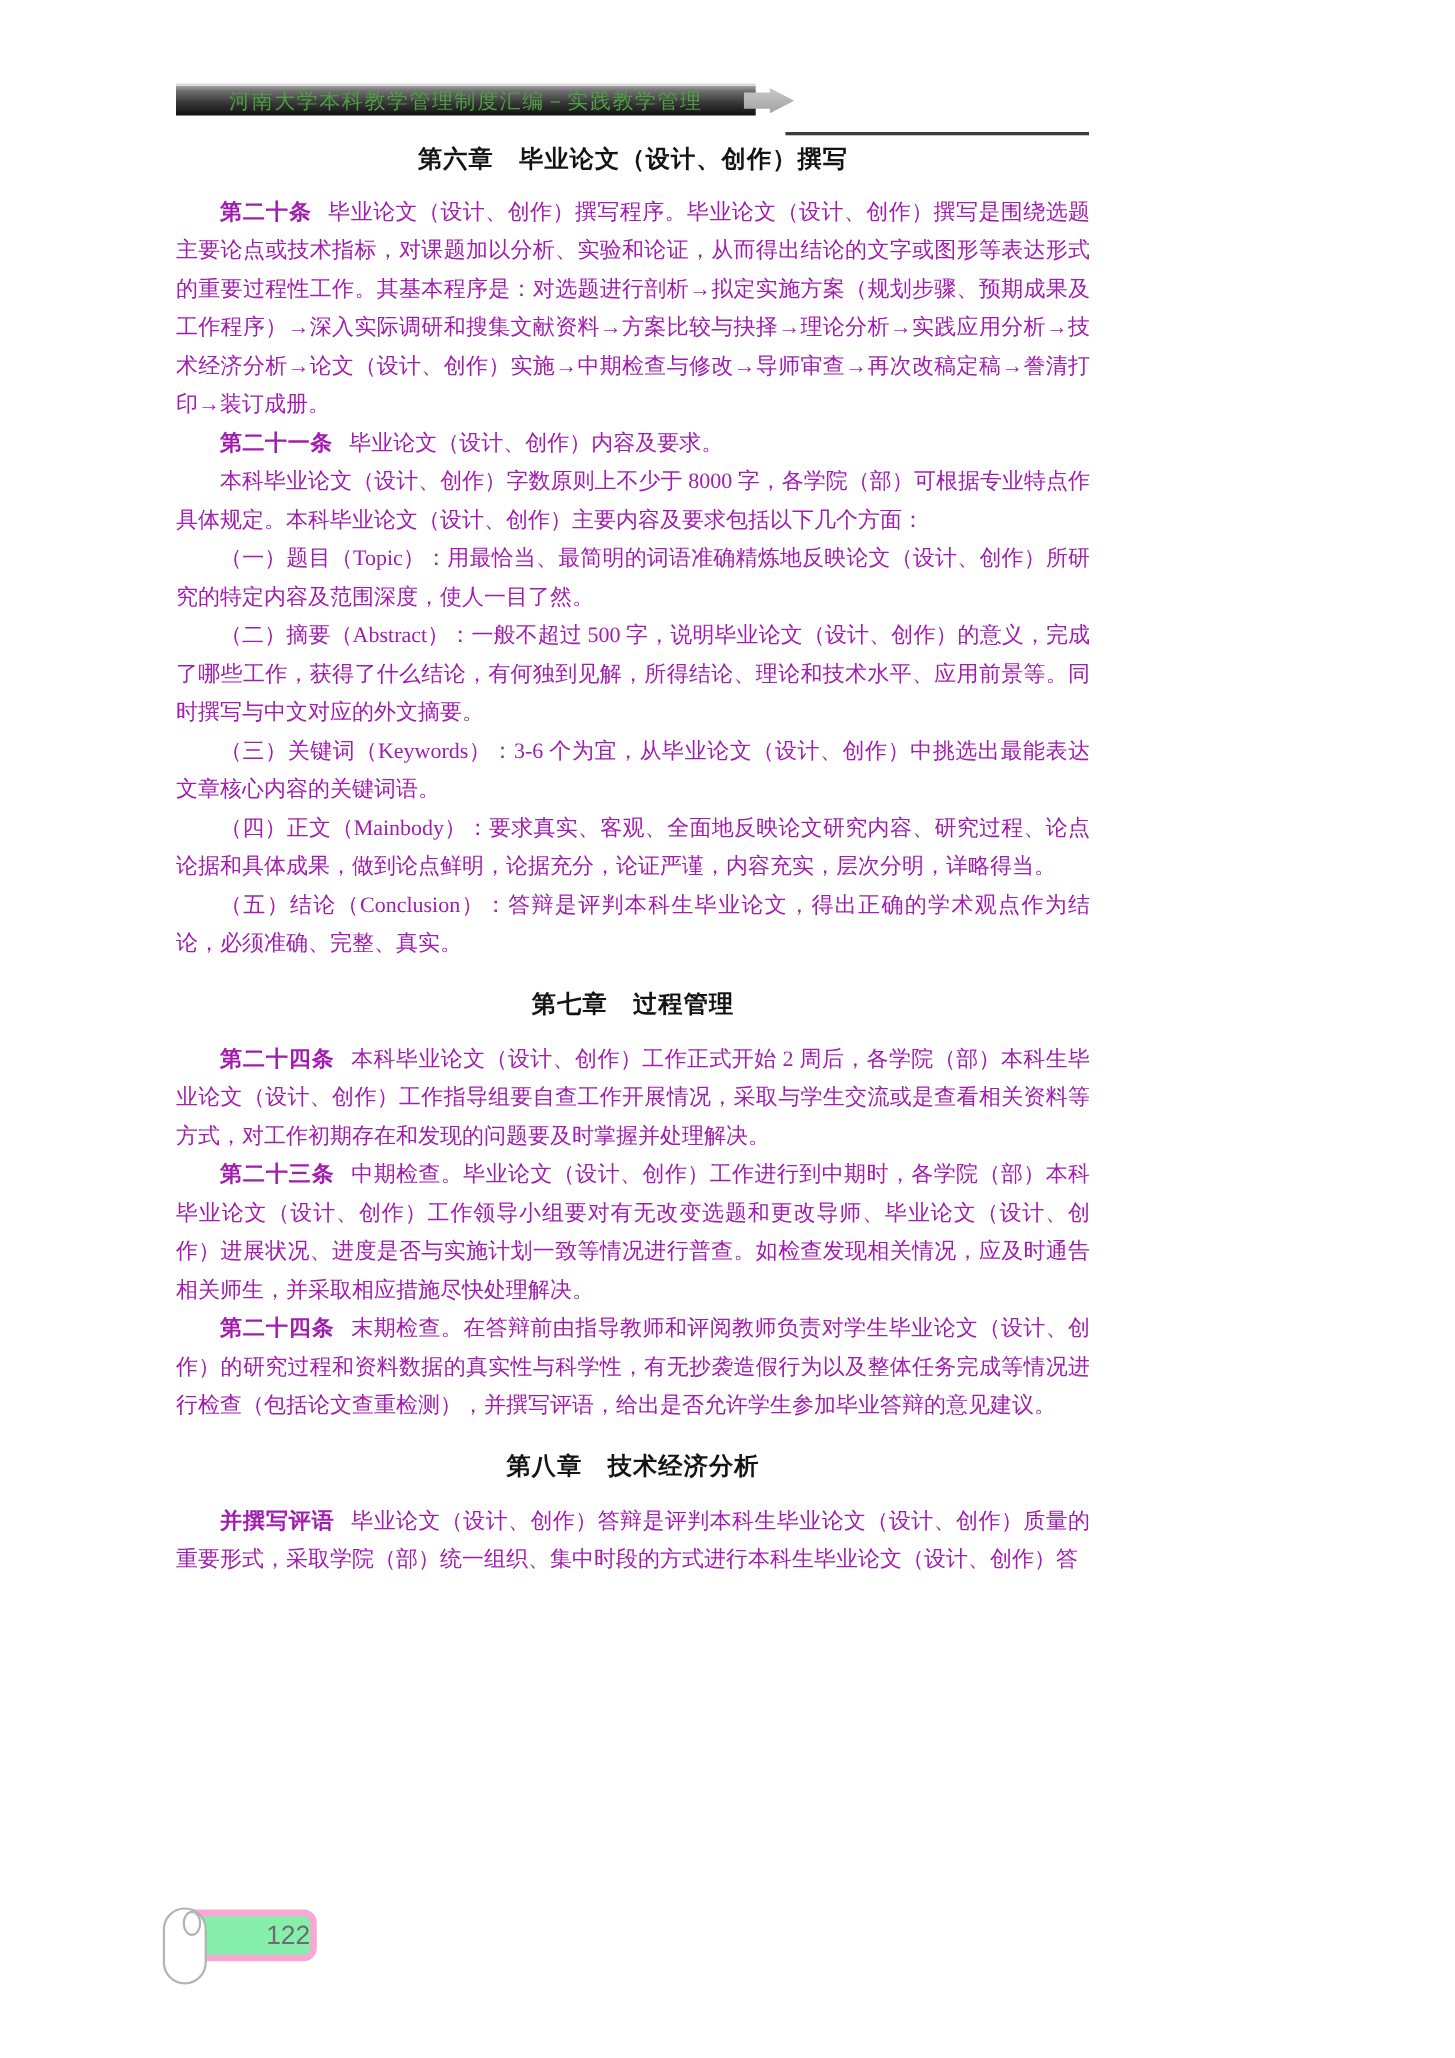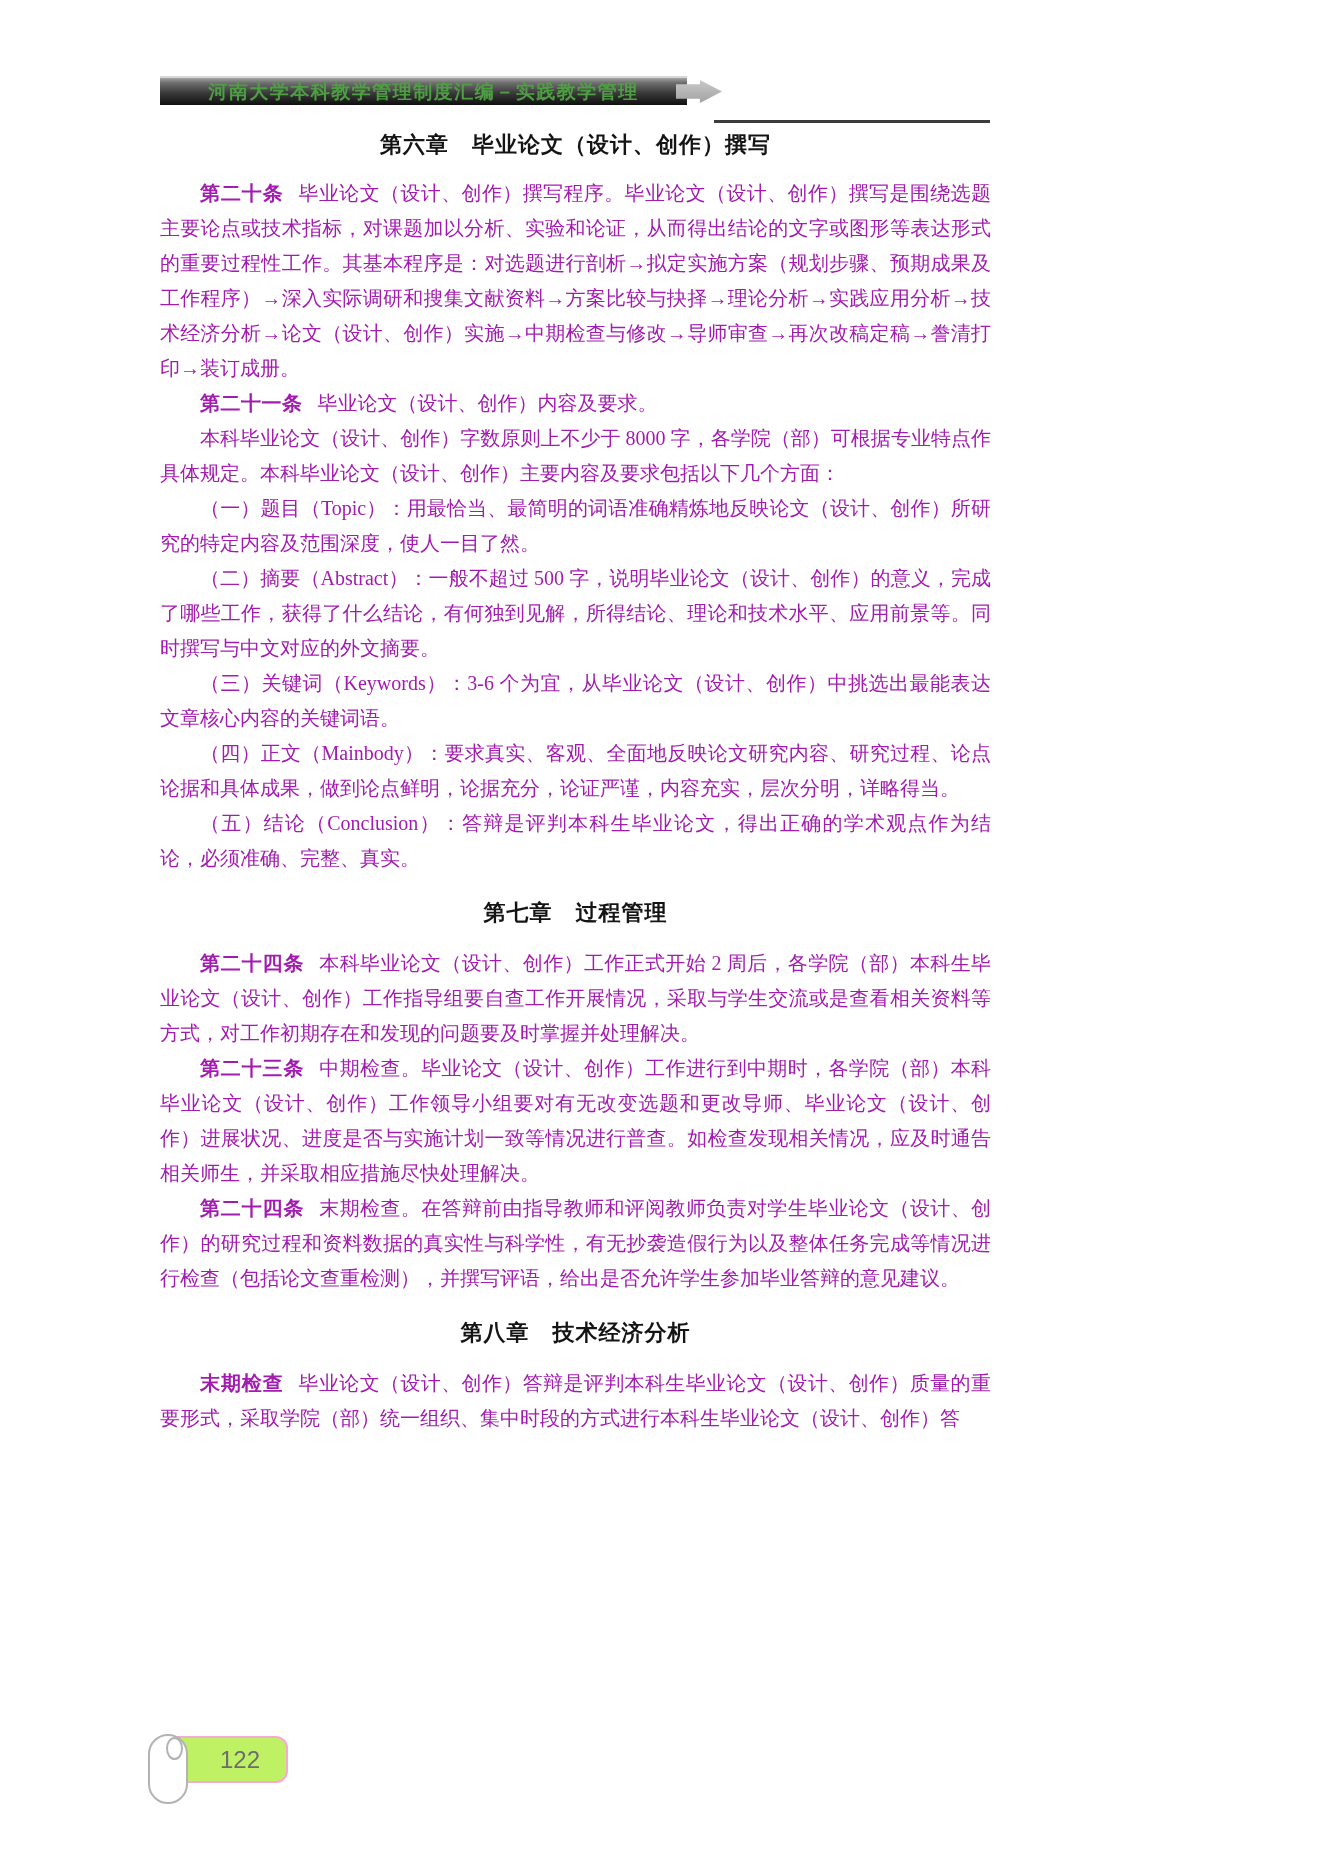--- a/index.html
+++ b/index.html
@@ -18,21 +18,21 @@
   .banner {
     position: absolute;
     left: 160px; top: 76px;
     width: 527px; height: 29px;
     background: linear-gradient(to bottom, #a3a3a3 0%, #6e6e6e 18%, #3a3a3a 55%, #101010 100%);
     border-top: 2px solid #d8d8d8;
     display: flex; align-items: center; justify-content: center;
   }
   .banner-title {
     font-family: "Liberation Serif", "DejaVu Serif", serif;
-    font-weight: 700;
+    font-weight: 400;
     font-size: 19px;
     letter-spacing: 1.5px;
     color: #4e9e43;
     white-space: nowrap;
   }
   .banner-arrow {
     position: absolute;
     left: 676px; top: 80px;
     width: 46px; height: 23px;
     background: linear-gradient(to bottom, #c9c9c9, #a2a2a2);
@@ -73,25 +73,25 @@
     font-weight: 600;
     letter-spacing: 0.5px;
   }
   .term:not(:empty) { margin-right: 0.75em; }
 
   
   .scroll { position: absolute; left: 146px; top: 1734px; width: 160px; height: 100px; }
   .scroll-plate {
     position: absolute; left: 20px; top: 2px;
     width: 122px; height: 47px;
-    background: #bef264;
-    border: 2px solid #f9a8d4;
+    background: #86efac;
+    border: 6px solid #f9a8d4;
     border-radius: 4px 12px 12px 4px;
     z-index: 1;
-    display: flex; align-items: center; justify-content: center;
+    display: flex; align-items: center; justify-content: flex-end;
   }
   .scroll-roll {
     position: absolute; left: 2px; top: 0px;
     width: 40px; height: 70px;
     background: #ffffff;
     border: 2px solid #b3b3b3;
     border-radius: 20px;
     z-index: 2;
   }
   .scroll-hole {
@@ -144,21 +144,21 @@
     <div class="chapter-heading mid">第七章　过程管理</div>
 
     <p class="para"><span class="term">第二十四条</span><span>本科毕业论文（设计、创作）工作正式开始 2 周后，各学院（部）本科生毕业论文（设计、创作）工作指导组要自查工作开展情况，采取与学生交流或是查看相关资料等方式，对工作初期存在和发现的问题要及时掌握并处理解决。</span></p>
 
     <p class="para"><span class="term">第二十三条</span><span>中期检查。毕业论文（设计、创作）工作进行到中期时，各学院（部）本科毕业论文（设计、创作）工作领导小组要对有无改变选题和更改导师、毕业论文（设计、创作）进展状况、进度是否与实施计划一致等情况进行普查。如检查发现相关情况，应及时通告相关师生，并采取相应措施尽快处理解决。</span></p>
 
     <p class="para"><span class="term">第二十四条</span><span>末期检查。在答辩前由指导教师和评阅教师负责对学生毕业论文（设计、创作）的研究过程和资料数据的真实性与科学性，有无抄袭造假行为以及整体任务完成等情况进行检查（包括论文查重检测），并撰写评语，给出是否允许学生参加毕业答辩的意见建议。</span></p>
 
     <div class="chapter-heading mid">第八章　技术经济分析</div>
 
-    <p class="para"><span class="term">末期检查</span><span>毕业论文（设计、创作）答辩是评判本科生毕业论文（设计、创作）质量的重要形式，采取学院（部）统一组织、集中时段的方式进行本科生毕业论文（设计、创作）答</span></p>
+    <p class="para"><span class="term">并撰写评语</span><span>毕业论文（设计、创作）答辩是评判本科生毕业论文（设计、创作）质量的重要形式，采取学院（部）统一组织、集中时段的方式进行本科生毕业论文（设计、创作）答</span></p>
 
   </div>
 
   <div class="scroll">
     <div class="scroll-plate">
       <span class="page-number">122</span>
     </div>
     <div class="scroll-roll"></div>
     <div class="scroll-hole"></div>
   </div>

